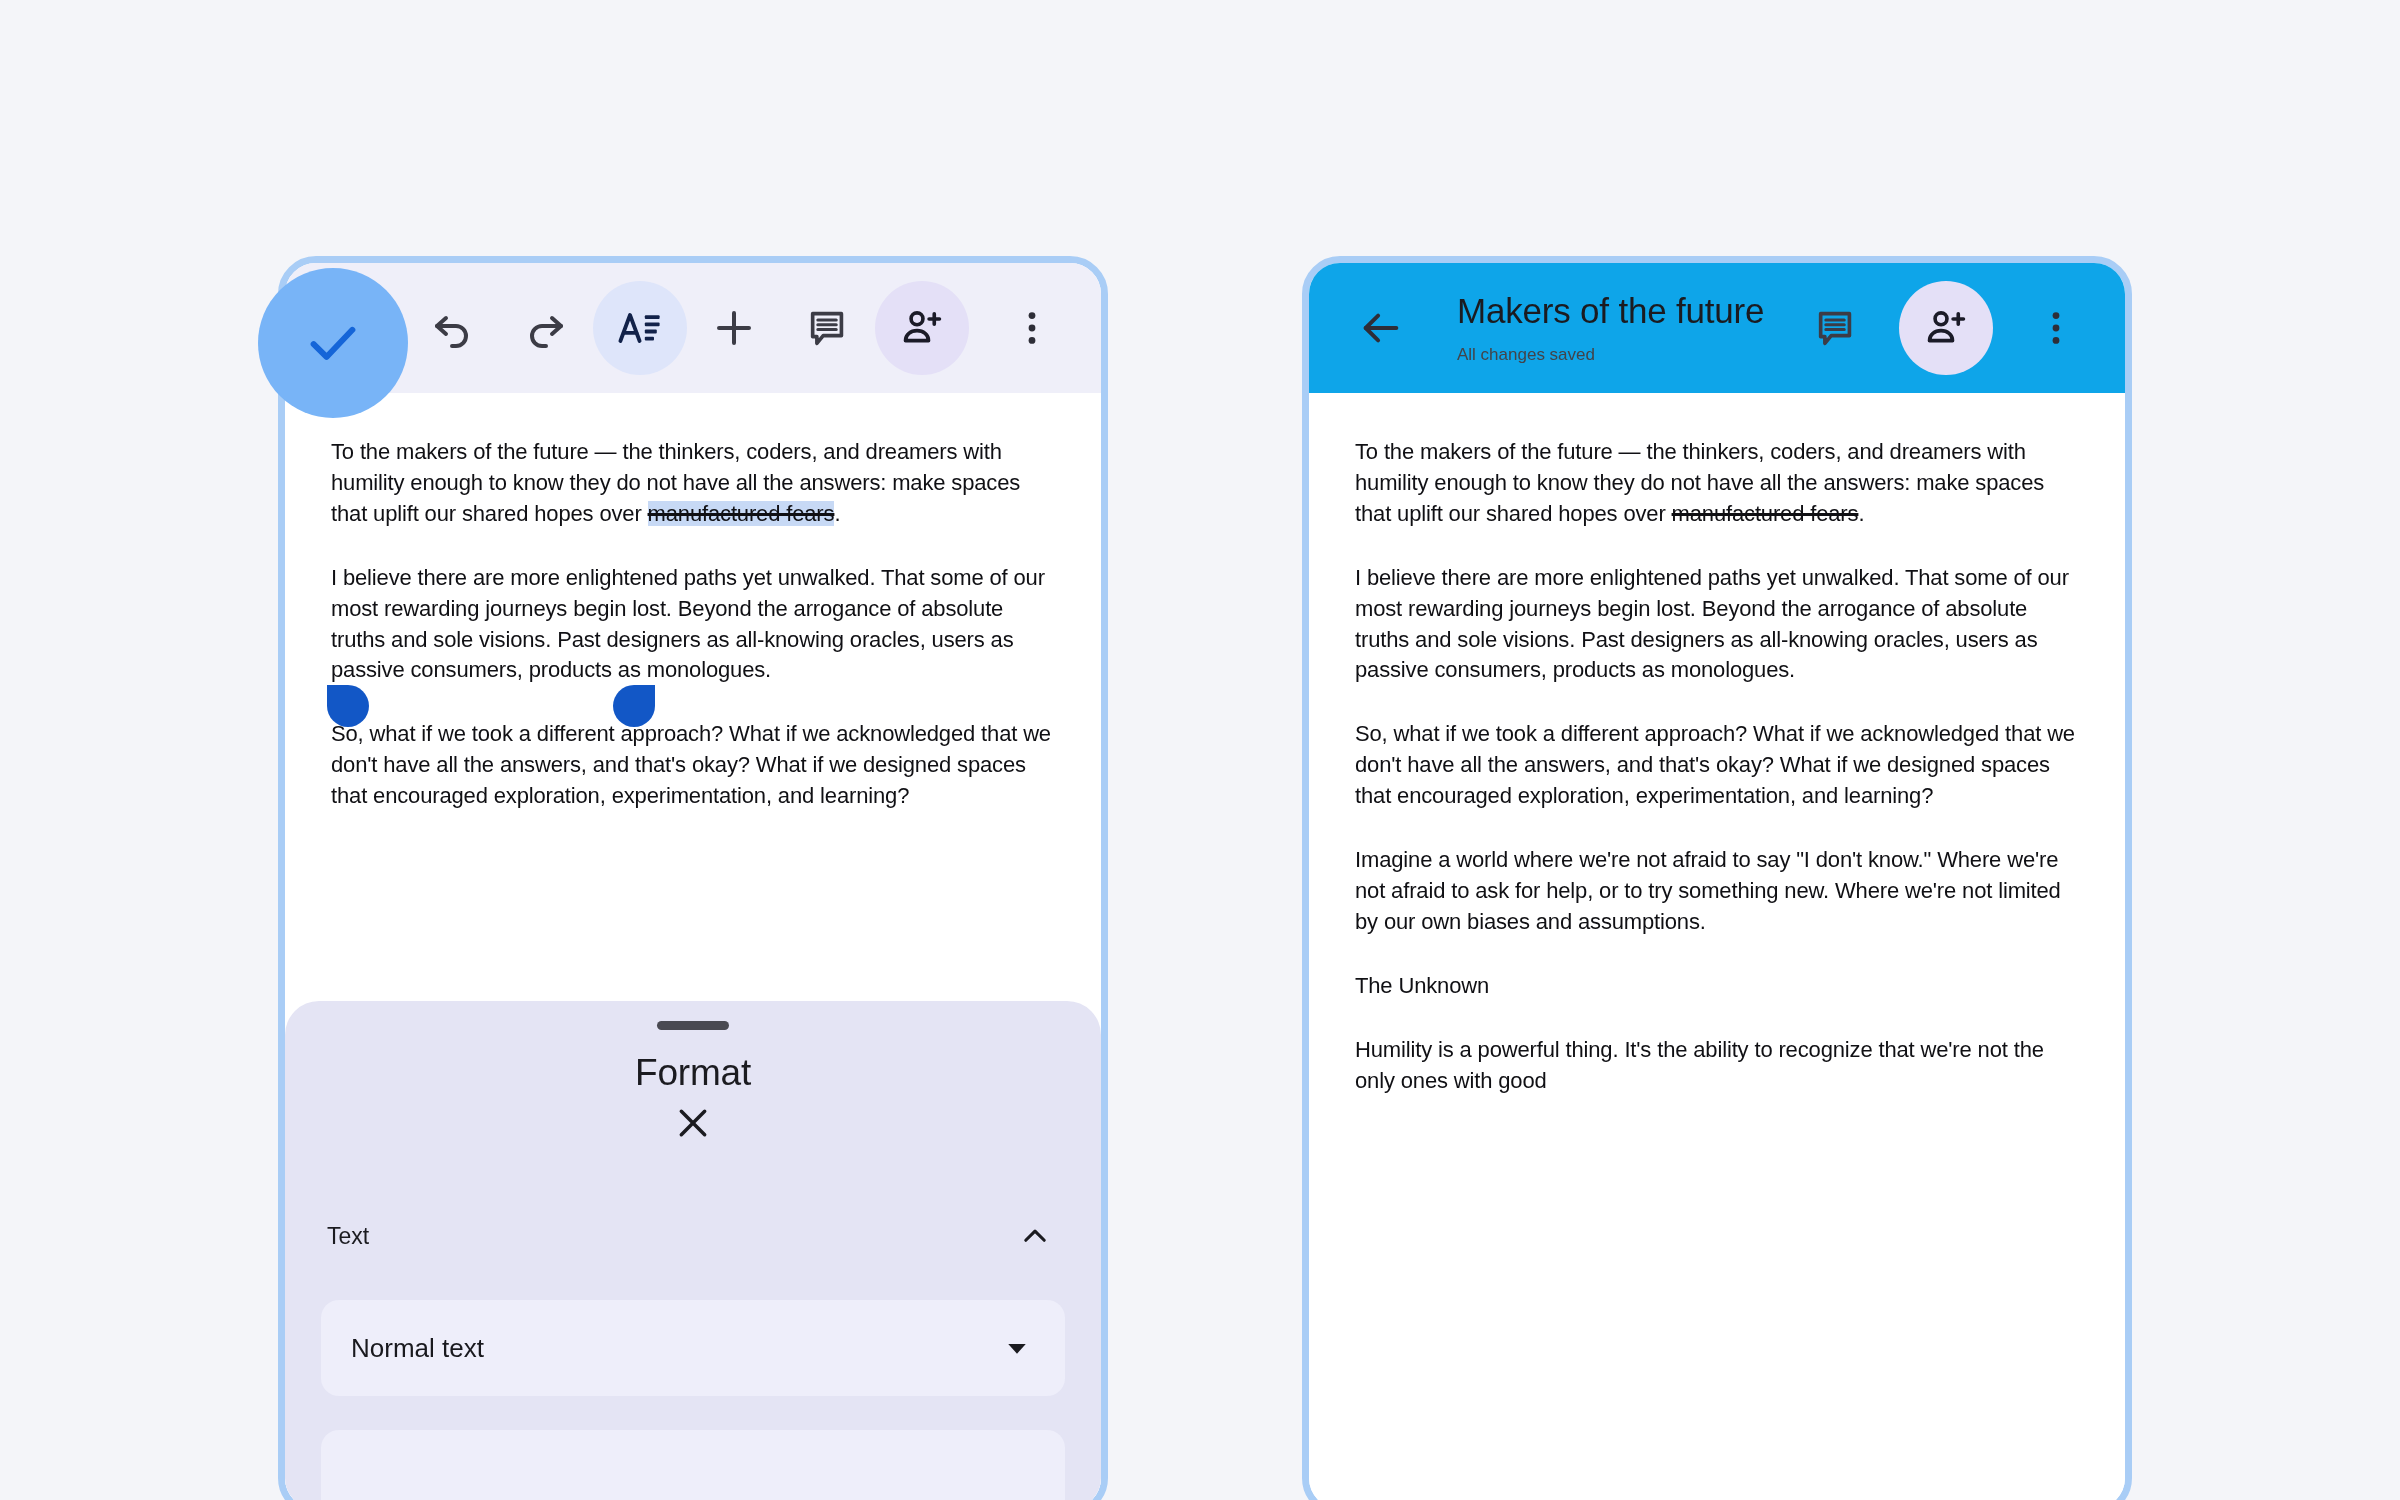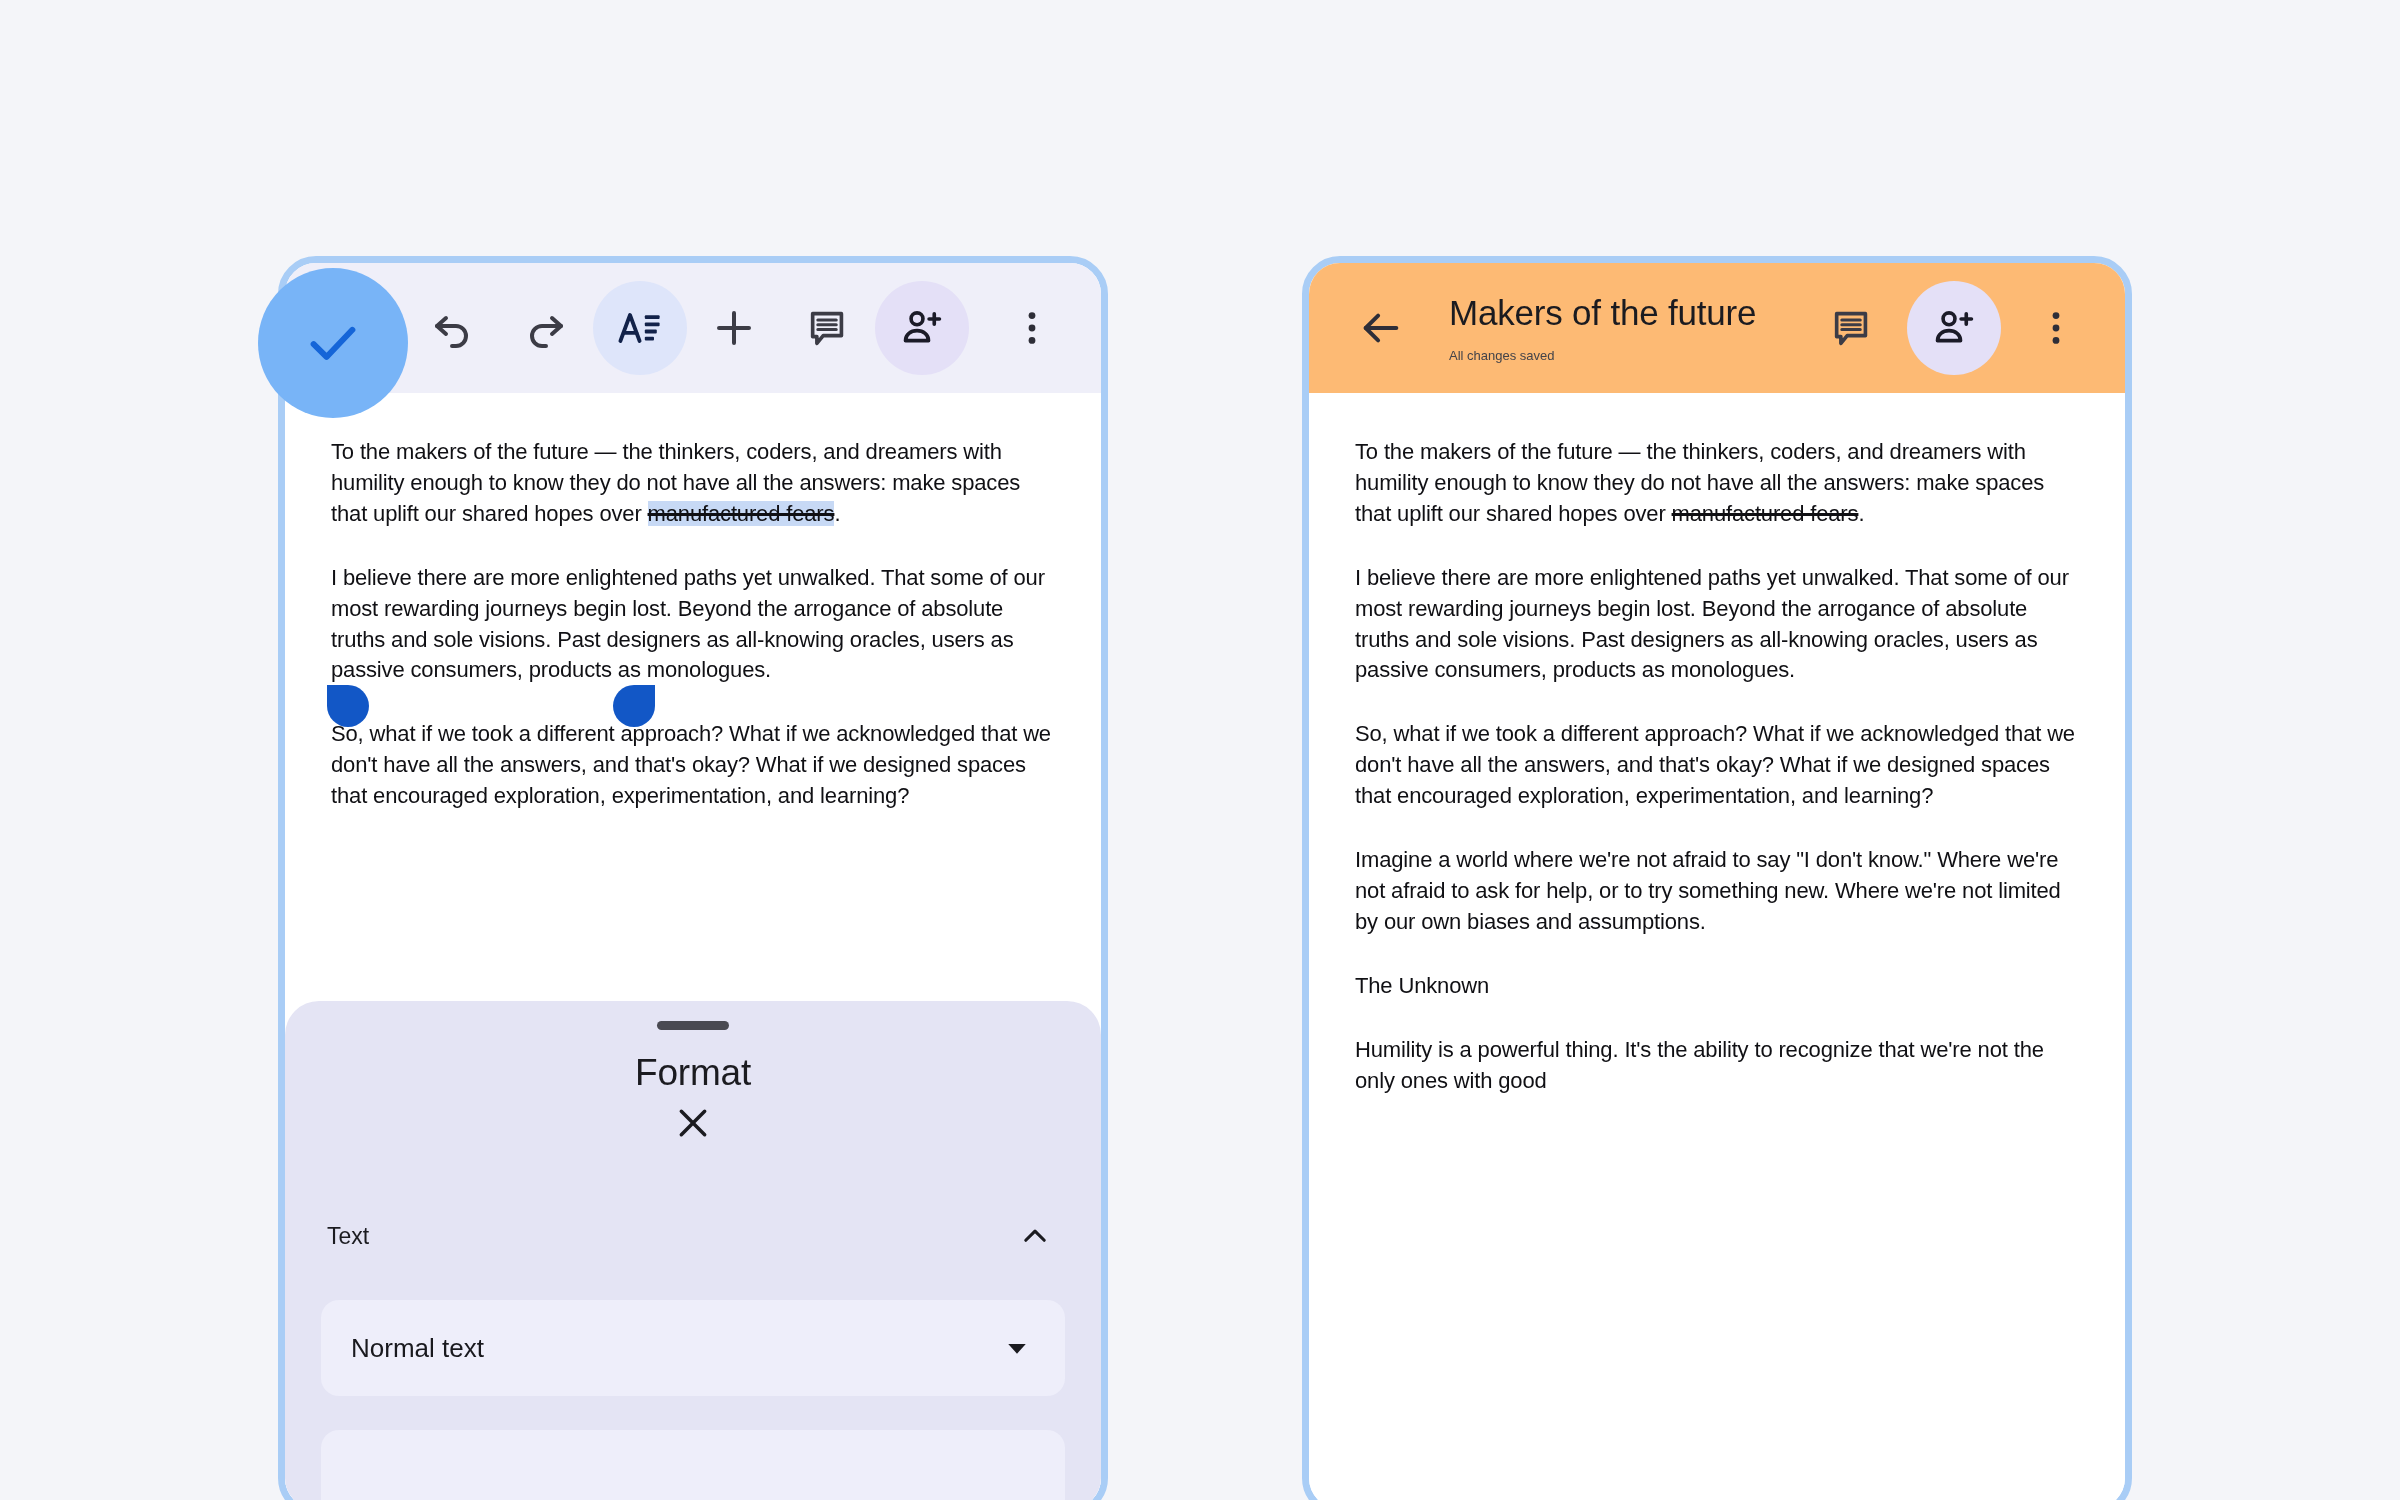--- a/index.html
+++ b/index.html
@@ -66,25 +66,25 @@
     background: #78B4F7;
     display: flex;
     align-items: center;
     justify-content: center;
     z-index: 20;
   }
 
   
   .app-header {
     height: 130px;
-    background: #fdba74;
+    background: #0ea5e9;
     display: flex;
     align-items: center;
     padding: 0 22px 0 30px;
-    gap: 8px;
+    gap: 16px;
   }
   .header-back {
     width: 84px;
     height: 84px;
     display: flex;
     align-items: center;
     justify-content: center;
     flex: 0 0 auto;
   }
   .header-titles {
@@ -93,21 +93,21 @@
     min-width: 0;
   }
   .doc-title {
     font-size: 35px;
     color: #1B1B20;
     letter-spacing: -0.2px;
     line-height: 1.12;
     white-space: nowrap;
   }
   .doc-status {
-    font-size: 13px;
+    font-size: 17px;
     color: #434349;
     margin-top: 15px;
     white-space: nowrap;
   }
 
   
   .doc-body {
     background: #FFFFFF;
     padding: 44px 46px 0 46px;
     position: relative;

